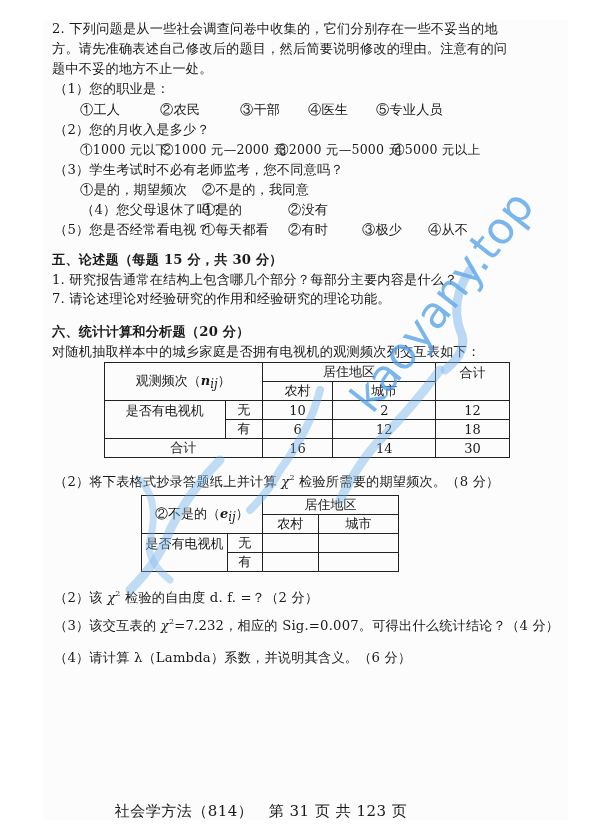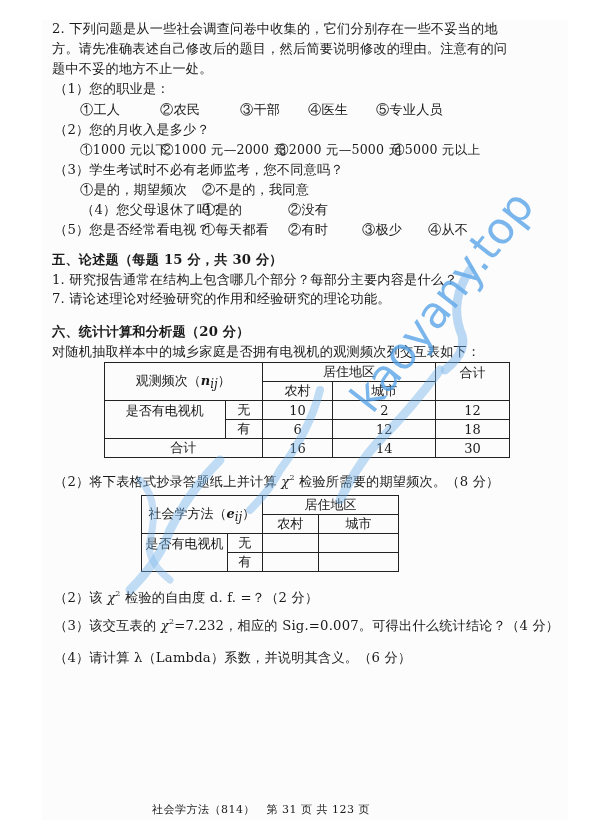--- a/index.html
+++ b/index.html
@@ -12,21 +12,21 @@
     background:#fcfcfc;
   }
   .line { position:absolute; left:52px; font-size:13.2px; line-height:17px; white-space:nowrap; letter-spacing:0.2px; }
   .bold { font-weight:bold; }
   .opt { position:absolute; white-space:nowrap; }
   table.tbl { position:absolute; border-collapse:collapse; font-size:13px; }
   table.tbl td { border:1px solid #222; text-align:center; padding:0; height:18px; }
   .sub { font-size:12px; vertical-align:-3px; font-style:italic; }
   .ital { font-style:italic; font-weight:bold; }
   .sup { font-size:8px; vertical-align:6px; }
-  .footer { position:absolute; left:0; width:522px; top:802px; text-align:center; font-size:11px; letter-spacing:0.5px; }
+  .footer { position:absolute; left:0; width:522px; top:802px; text-align:center; font-size:15px; letter-spacing:0.5px; }
   .wm { position:absolute; color:#4f9fe6; opacity:0.75; pointer-events:none; font-family:"DejaVu Sans", sans-serif; }
 </style>
 </head>
 <body>
 
 <div class="page"></div>
 
 <div class="line" style="top:20px;">2. 下列问题是从一些社会调查问卷中收集的，它们分别存在一些不妥当的地</div>
 <div class="line" style="top:40px;">方。请先准确表述自己修改后的题目，然后简要说明修改的理由。注意有的问</div>
 <div class="line" style="top:60px;">题中不妥的地方不止一处。</div>
@@ -124,21 +124,21 @@
 <table class="tbl" style="left:141px; top:495px; width:258px;">
   <colgroup>
       <col style="width:93px">
       <col style="width:37px">
       <col style="width:61px">
       <col style="width:88px">
     </colgroup>
   <tbody>
       <tr>
     <td colspan="2" rowspan="2">
-      <span>社会学方法（</span><span class="ital">e</span><span class="sub">ij</span><span>）</span>
+      <span>②不是的（</span><span class="ital">e</span><span class="sub">ij</span><span>）</span>
     </td>
     <td colspan="2">居住地区</td>
   </tr>
   <tr>
     <td>农村</td>
     <td>城市</td>
   </tr>
   <tr>
     <td rowspan="2" style="vertical-align:top; padding-top:1px;">是否有电视机</td>
     <td>无</td>

